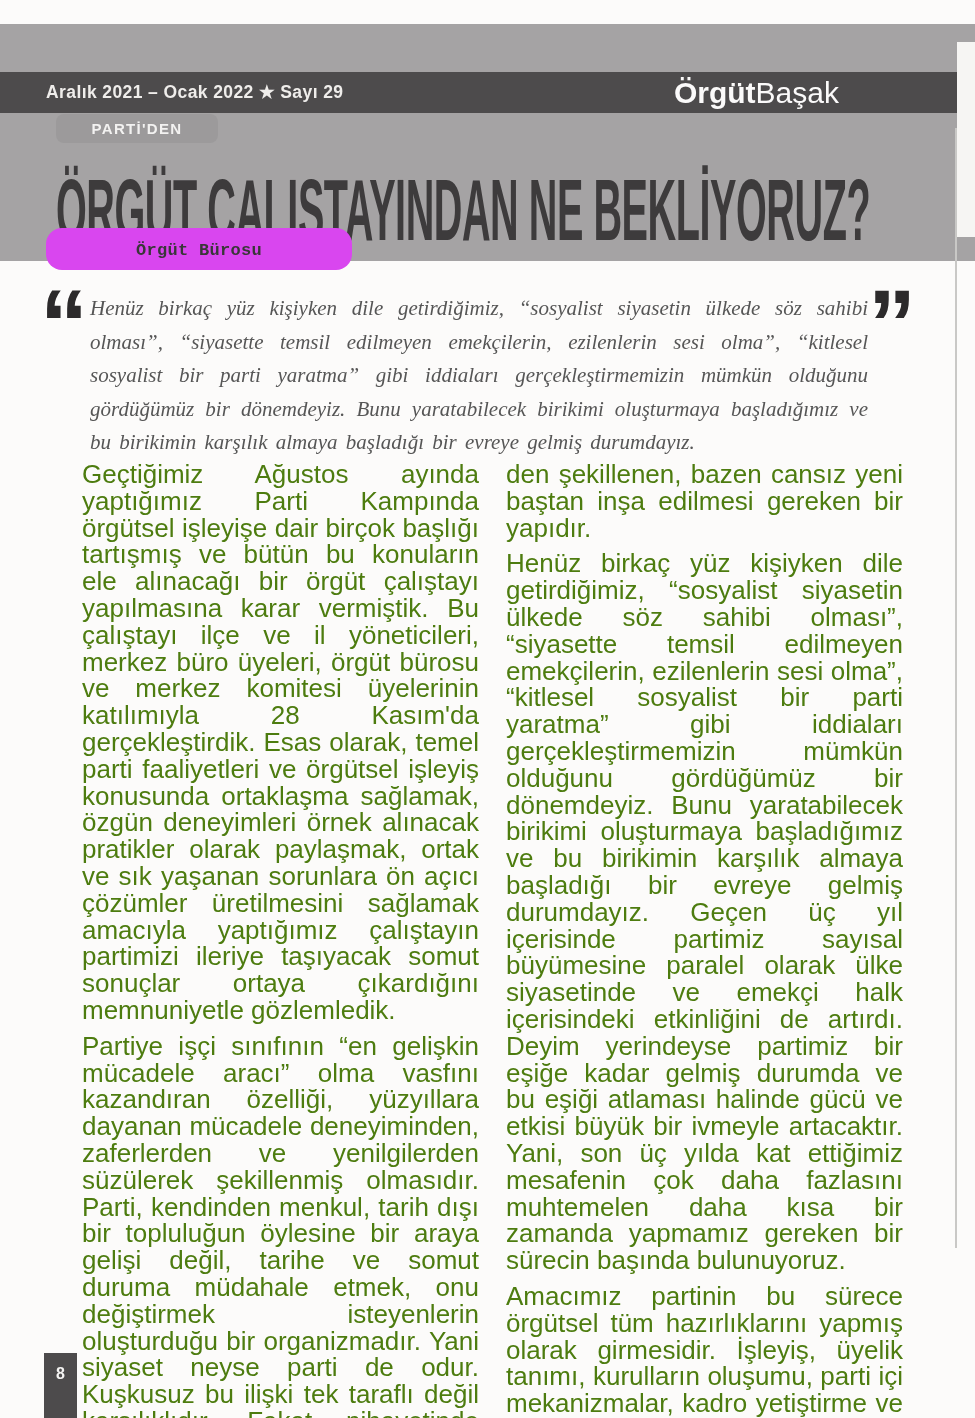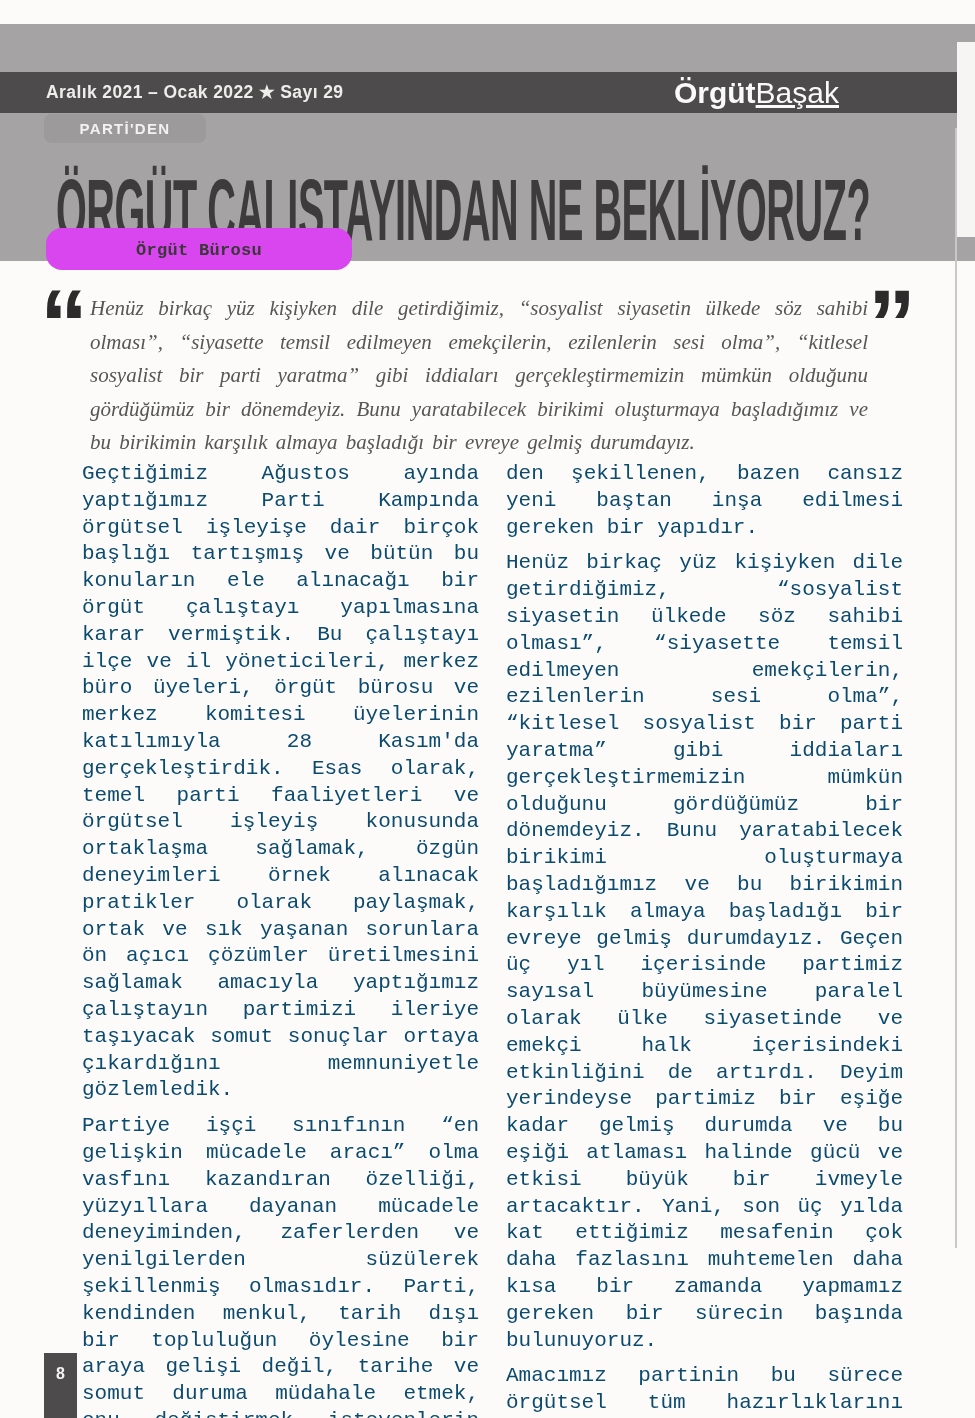--- a/index.html
+++ b/index.html
@@ -37,31 +37,31 @@
     color: #efedeb;
   }
   .masthead {
     position: absolute; right: 118px; top: 0;
     line-height: 41px;
     font-size: 30px;
     color: #fbfafa;
     white-space: nowrap;
   }
   .masthead .m-bold { font-weight: 700; }
-  .masthead .m-reg  { font-weight: 400; text-decoration: underline; }
+  .masthead .m-reg  { font-weight: 400; }
 
   
   .emblem {
     position: absolute; left: 866px; top: 40px;
     width: 76px; height: 76px;
   }
 
   
   .section-tag {
-    position: absolute; left: 44px; top: 90px;
+    position: absolute; left: 56px; top: 90px;
     width: 162px; height: 29px;
     background: #9c9a9b;
     border-radius: 8px;
     text-align: center; line-height: 29px;
     font-size: 15px; font-weight: 700;
     letter-spacing: 1.3px;
     color: #f3f2f1;
   }
 
   
@@ -131,24 +131,24 @@
 
   
   .columns {
     position: absolute; left: 82px; top: 461px;
     width: 821px;
     display: flex;
     gap: 27px;
   }
   .col { width: 397px; }
   .col p {
-    font-family: Liberation Mono, monospace;
-    font-size: 21px; line-height: 26.8px;
+    font-family: Liberation Sans, sans-serif;
+    font-size: 26px; line-height: 26.8px;
     text-align: justify;
-    color: #0c4a6e;
+    color: #4d7c0f;
     margin-bottom: 9px;
   }
   .col p:last-child { margin-bottom: 0; }
 
   
   .pagenum {
     position: absolute; left: 44px; top: 1353px;
     width: 33px; height: 65px;
     background: #4d4b4c;
     text-align: center;

